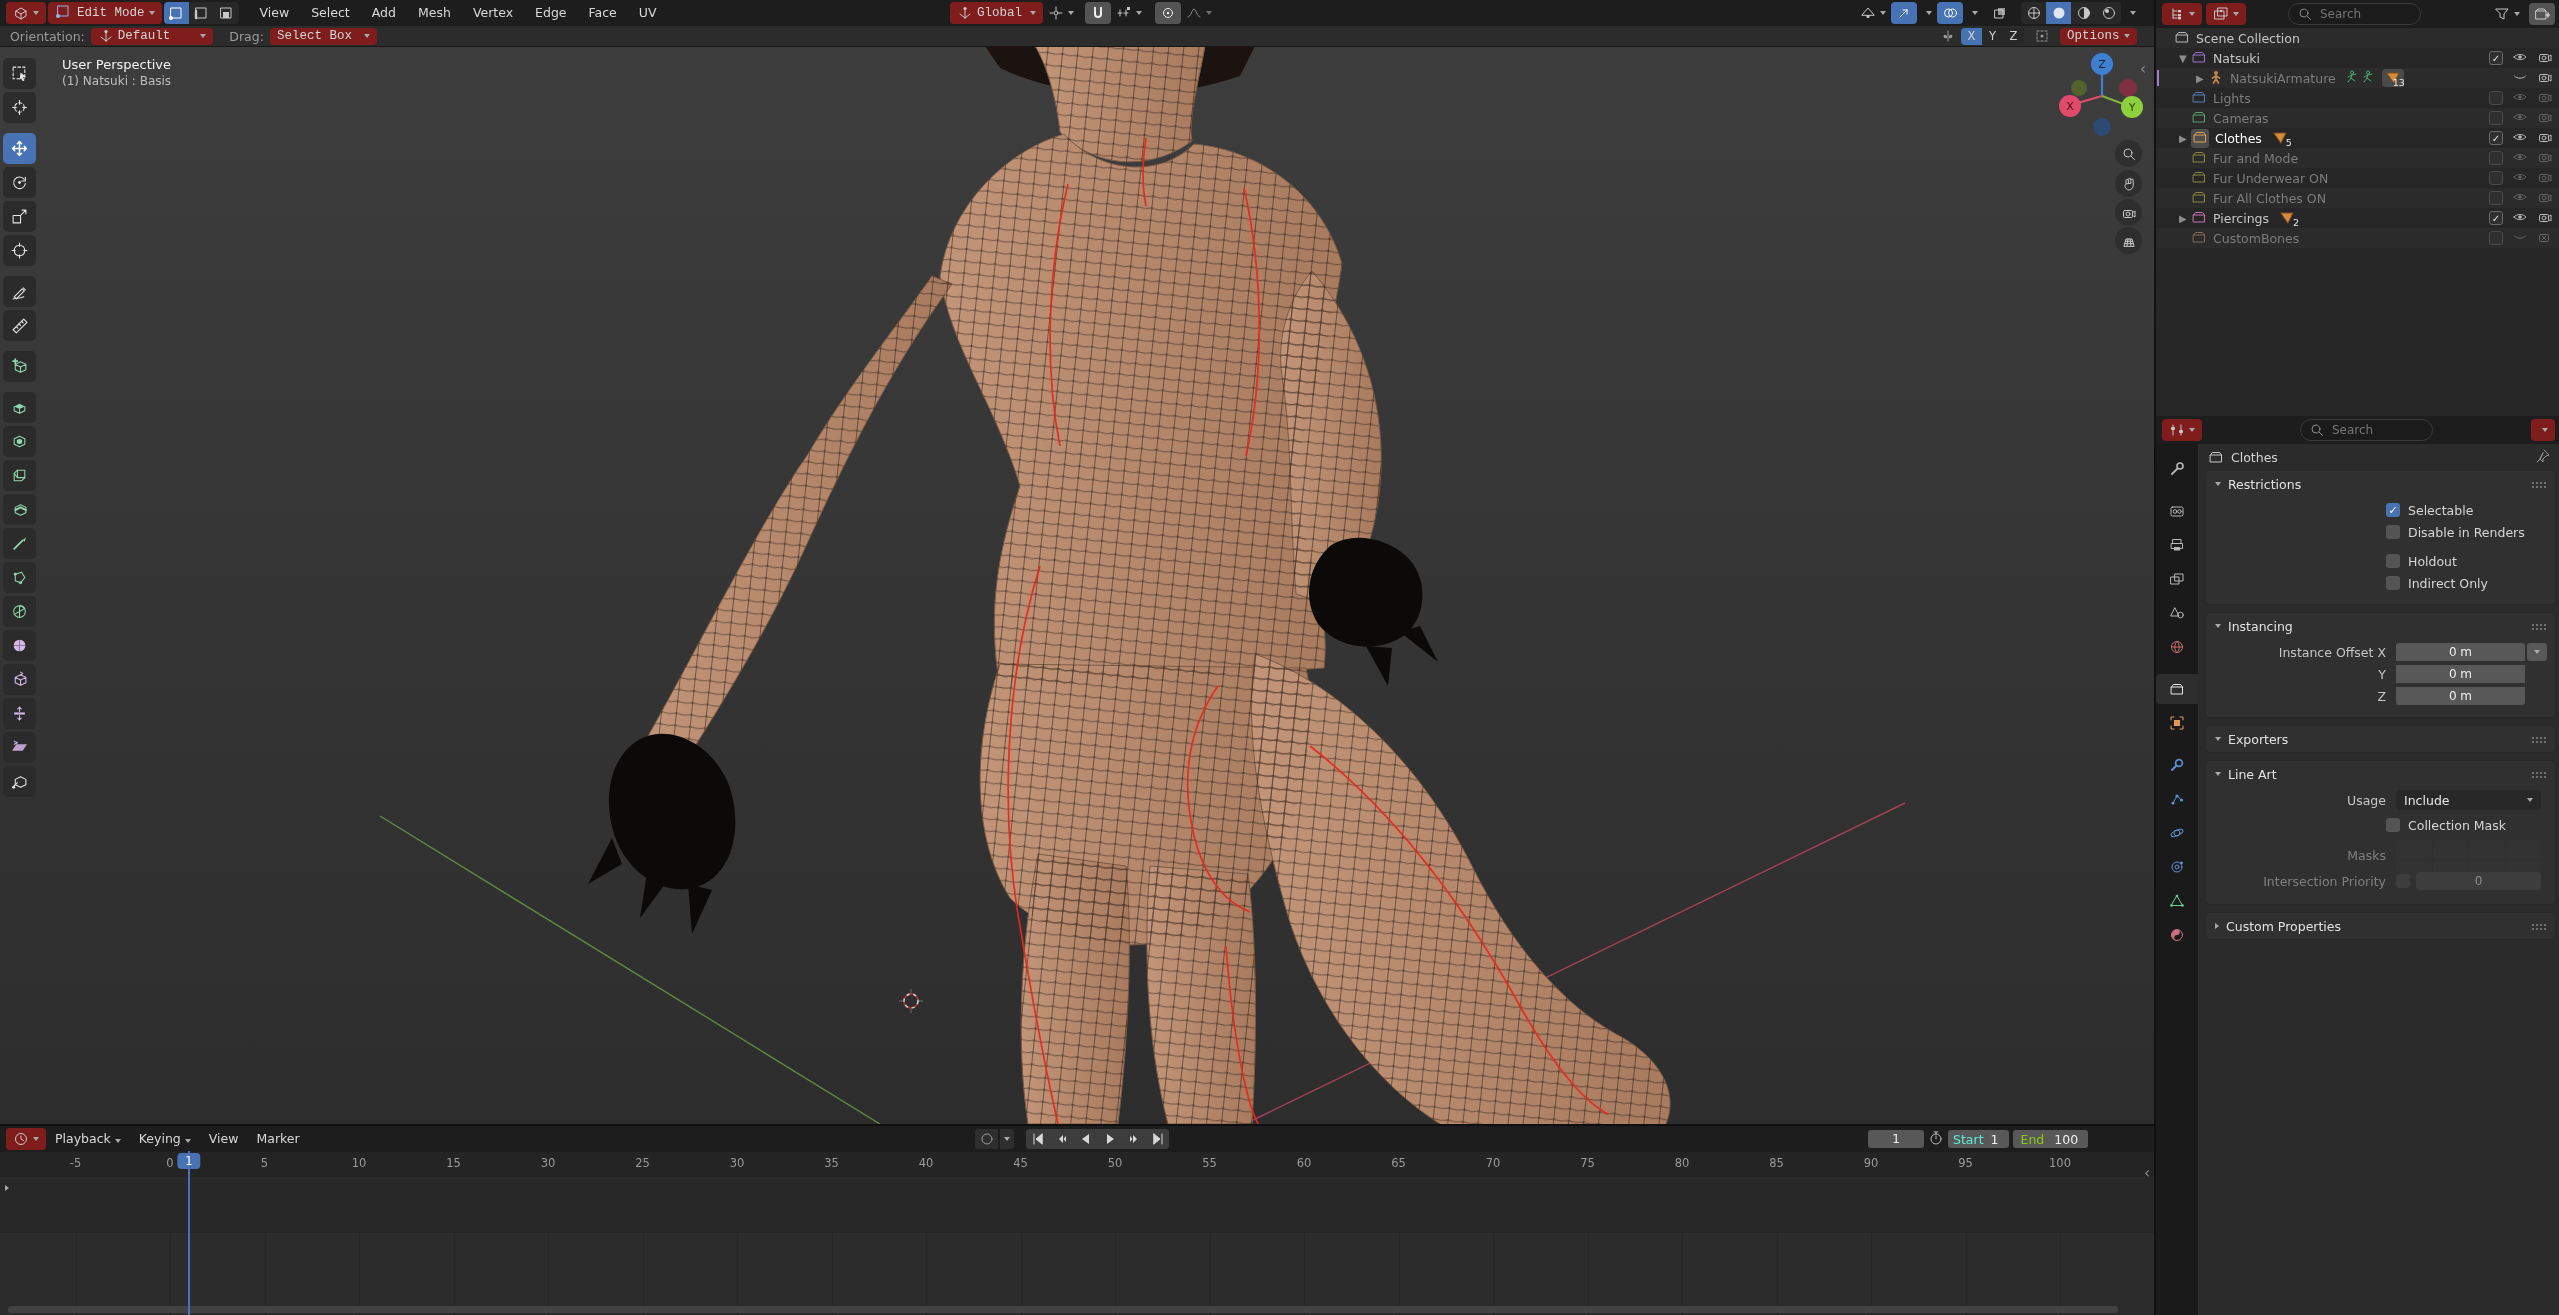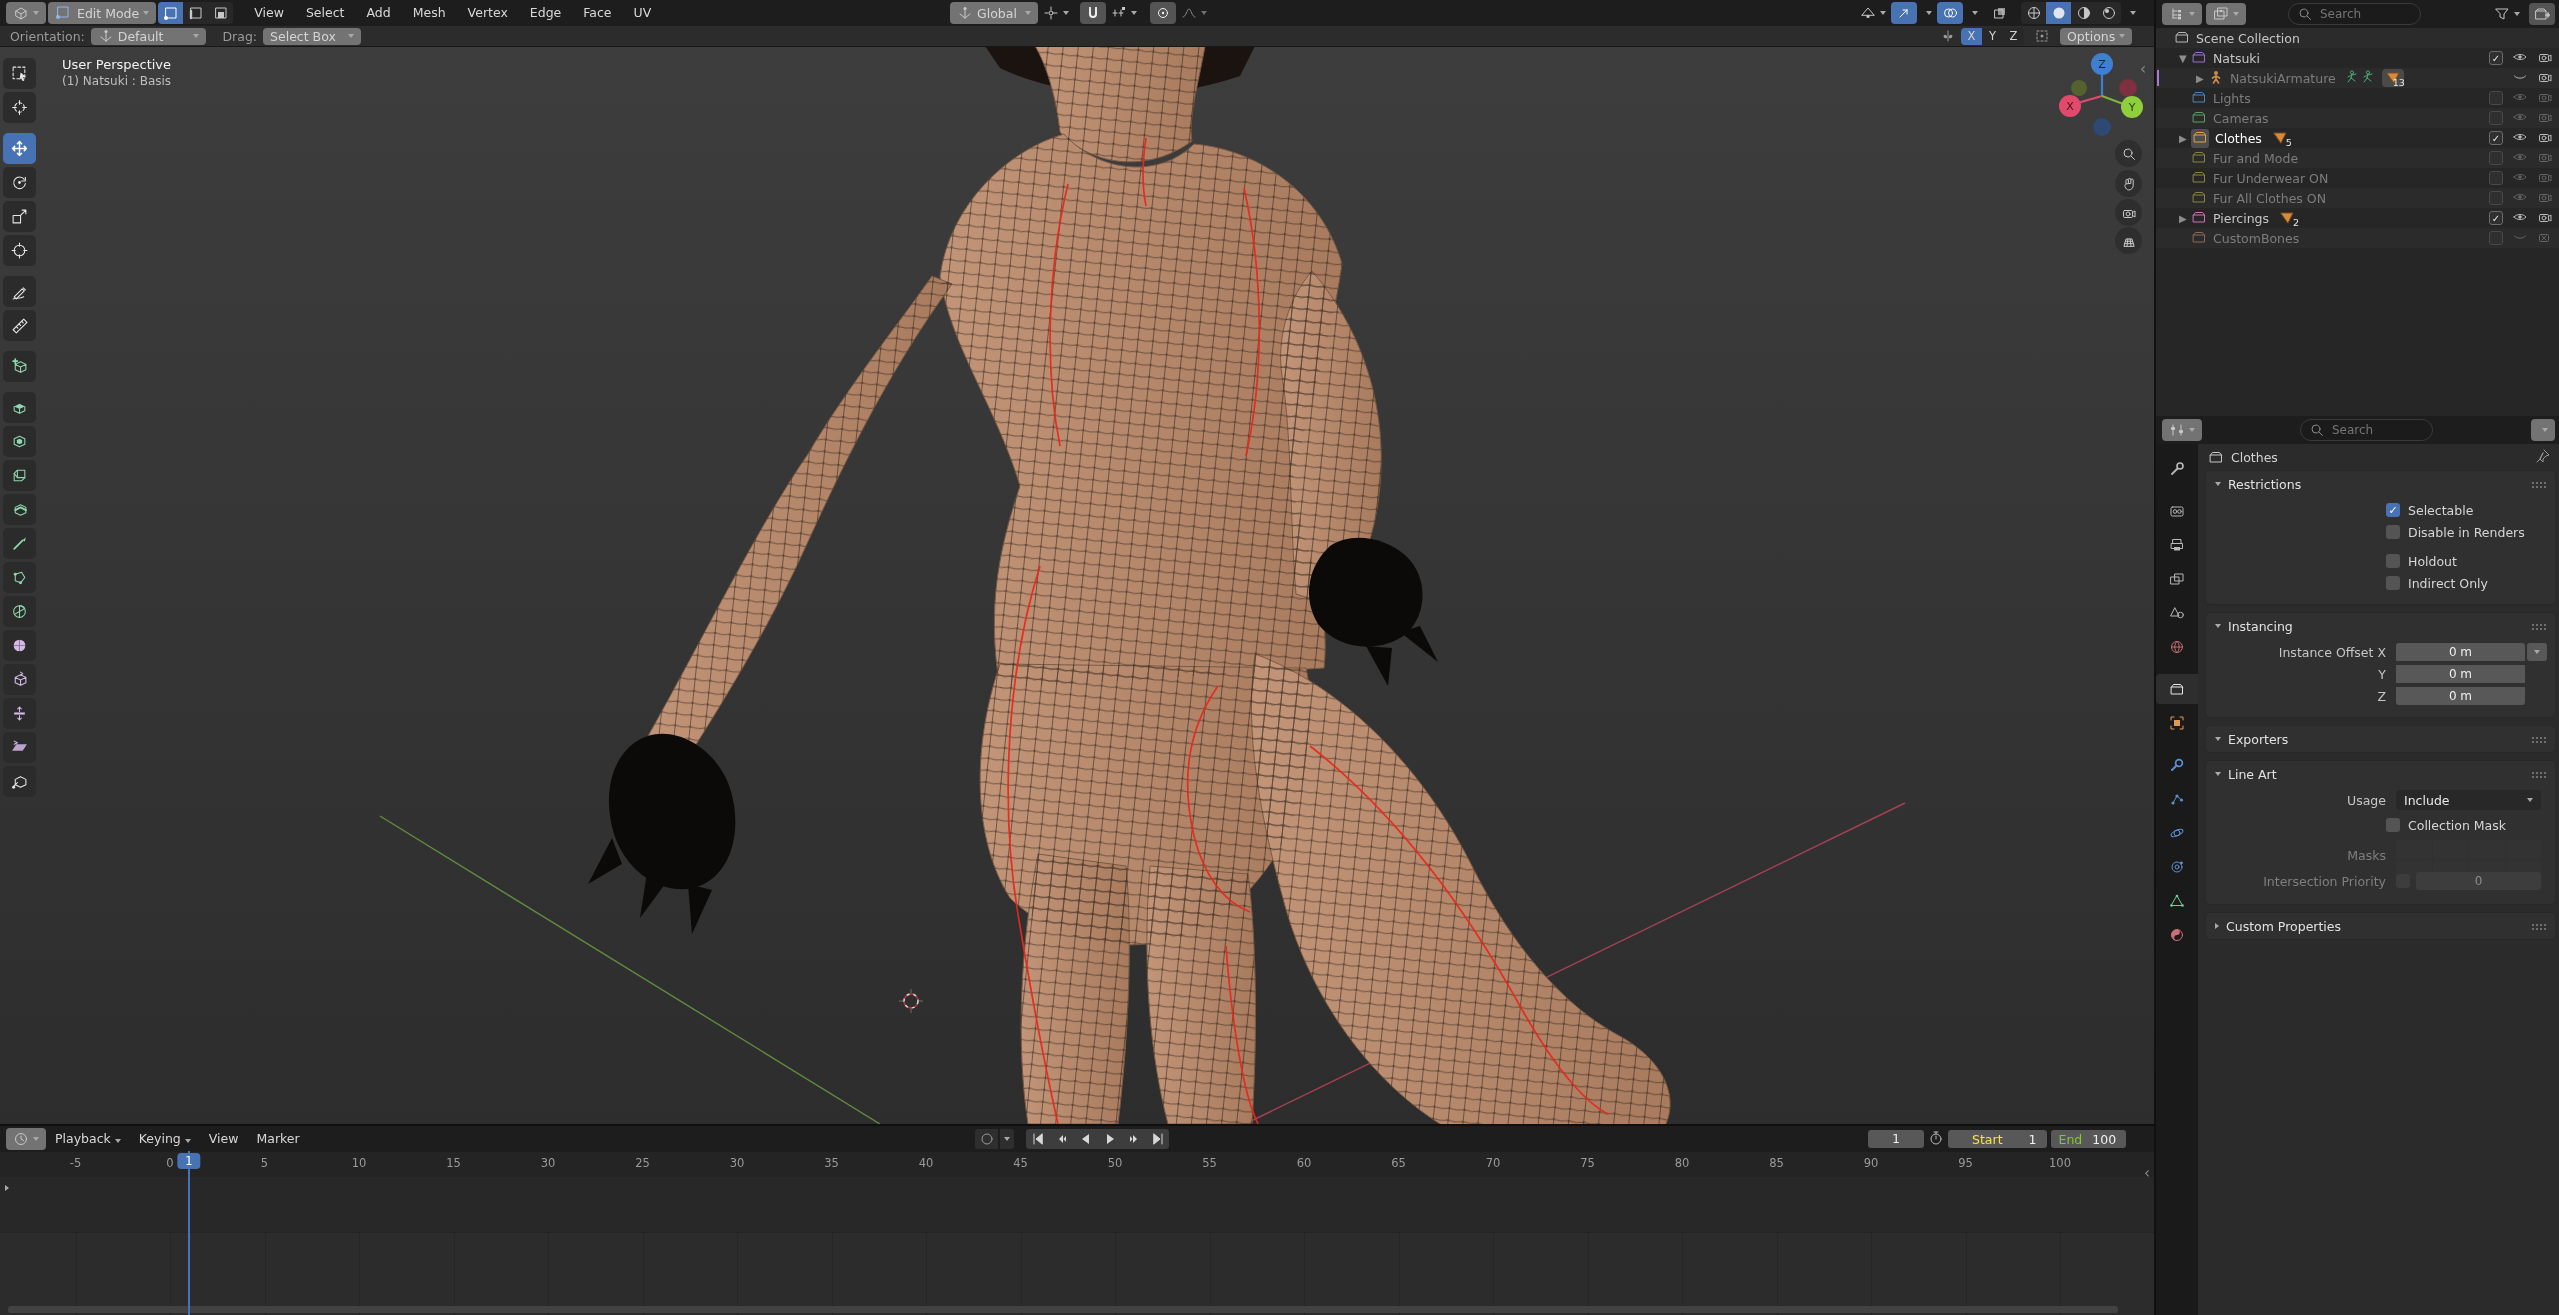--- a/index.html
+++ b/index.html
@@ -16,21 +16,21 @@
         background-image:radial-gradient(#6f6f6f 1px,transparent 1.3px);
         background-size:4px 4px;}
   
   #vp-header{left:0;top:0;width:2154px;height:26px;background:#1d1d1d;display:flex;
              align-items:center;gap:2px;z-index:30;}
   #vp-toolsettings{left:0;top:26px;width:2154px;height:20px;background:#2c2c2c;
              display:flex;align-items:center;z-index:30;border-bottom:1px solid #171717;}
   .menu-item{padding:0 11px;height:22px;line-height:22px;border-radius:4px;color:#d8d8d8;}
   .hbtn{display:inline-flex;align-items:center;height:22px;padding:0 5px;border-radius:4px;
         background:transparent;}
-  .hbtn.dd{background:#737373;padding:0 7px;}
+  .hbtn.dd{background:#7f1d1d;padding:0 7px;font-family:Liberation Mono, monospace;}
   .hbtn.pressed{background:#545454;}
   .hbtn.blue{background:#4772b3;}
   .seg{display:inline-flex;background:#282828;border-radius:4px;overflow:hidden;}
   .seg>span{display:inline-flex;align-items:center;justify-content:center;width:25px;height:22px;}
   .seg>span.on{background:#4772b3;}
   .lbl-dim{color:#9a9a9a;}
   #vp-canvas{left:0;top:46px;z-index:1;}
   #view-info{left:62px;top:56px;z-index:10;line-height:17px;}
   #view-info .l1{color:#f2f2f2;font-size:13px;}
   #view-info .l2{color:#bdbdbd;font-size:12px;}
@@ -596,21 +596,21 @@
             </span>
           </span>
  </span>
  <span class="row" style="position:absolute;left:1868px;gap:4px">
    <span class="field" style="width:56px;background:#585858">1</span>
    <span><svg width="16" height="16" viewBox="0 0 16 16" fill="none" stroke-linecap="round" stroke-linejoin="round">
               <circle cx="8" cy="9" r="5" stroke="#b9b9b9"></circle>
               <path d="M8 6 V9 M6 2 H10 M8 2 V4" stroke="#b9b9b9"></path>
             </svg></span>
    <span class="row" style="background:#585858;border-radius:3px;height:18px">
-     <span style="padding:0 24px;color:#fde047">Start</span>
+     <span style="padding:0 5px;color:#5eead4">Start</span>
      <span style="padding:0 10px 0 2px;color:#f0f0f0">1</span>
    </span>
    <span class="row" style="background:#585858;border-radius:3px;height:18px">
      <span style="padding:0 8px;color:#84cc16">End</span>
      <span style="padding:0 10px 0 2px;color:#f0f0f0">100</span>
    </span>
  </span>
       </div>
     <div id="tl-ruler">
         <span class="tick-lbl" style="left:75.5px">-5</span>

